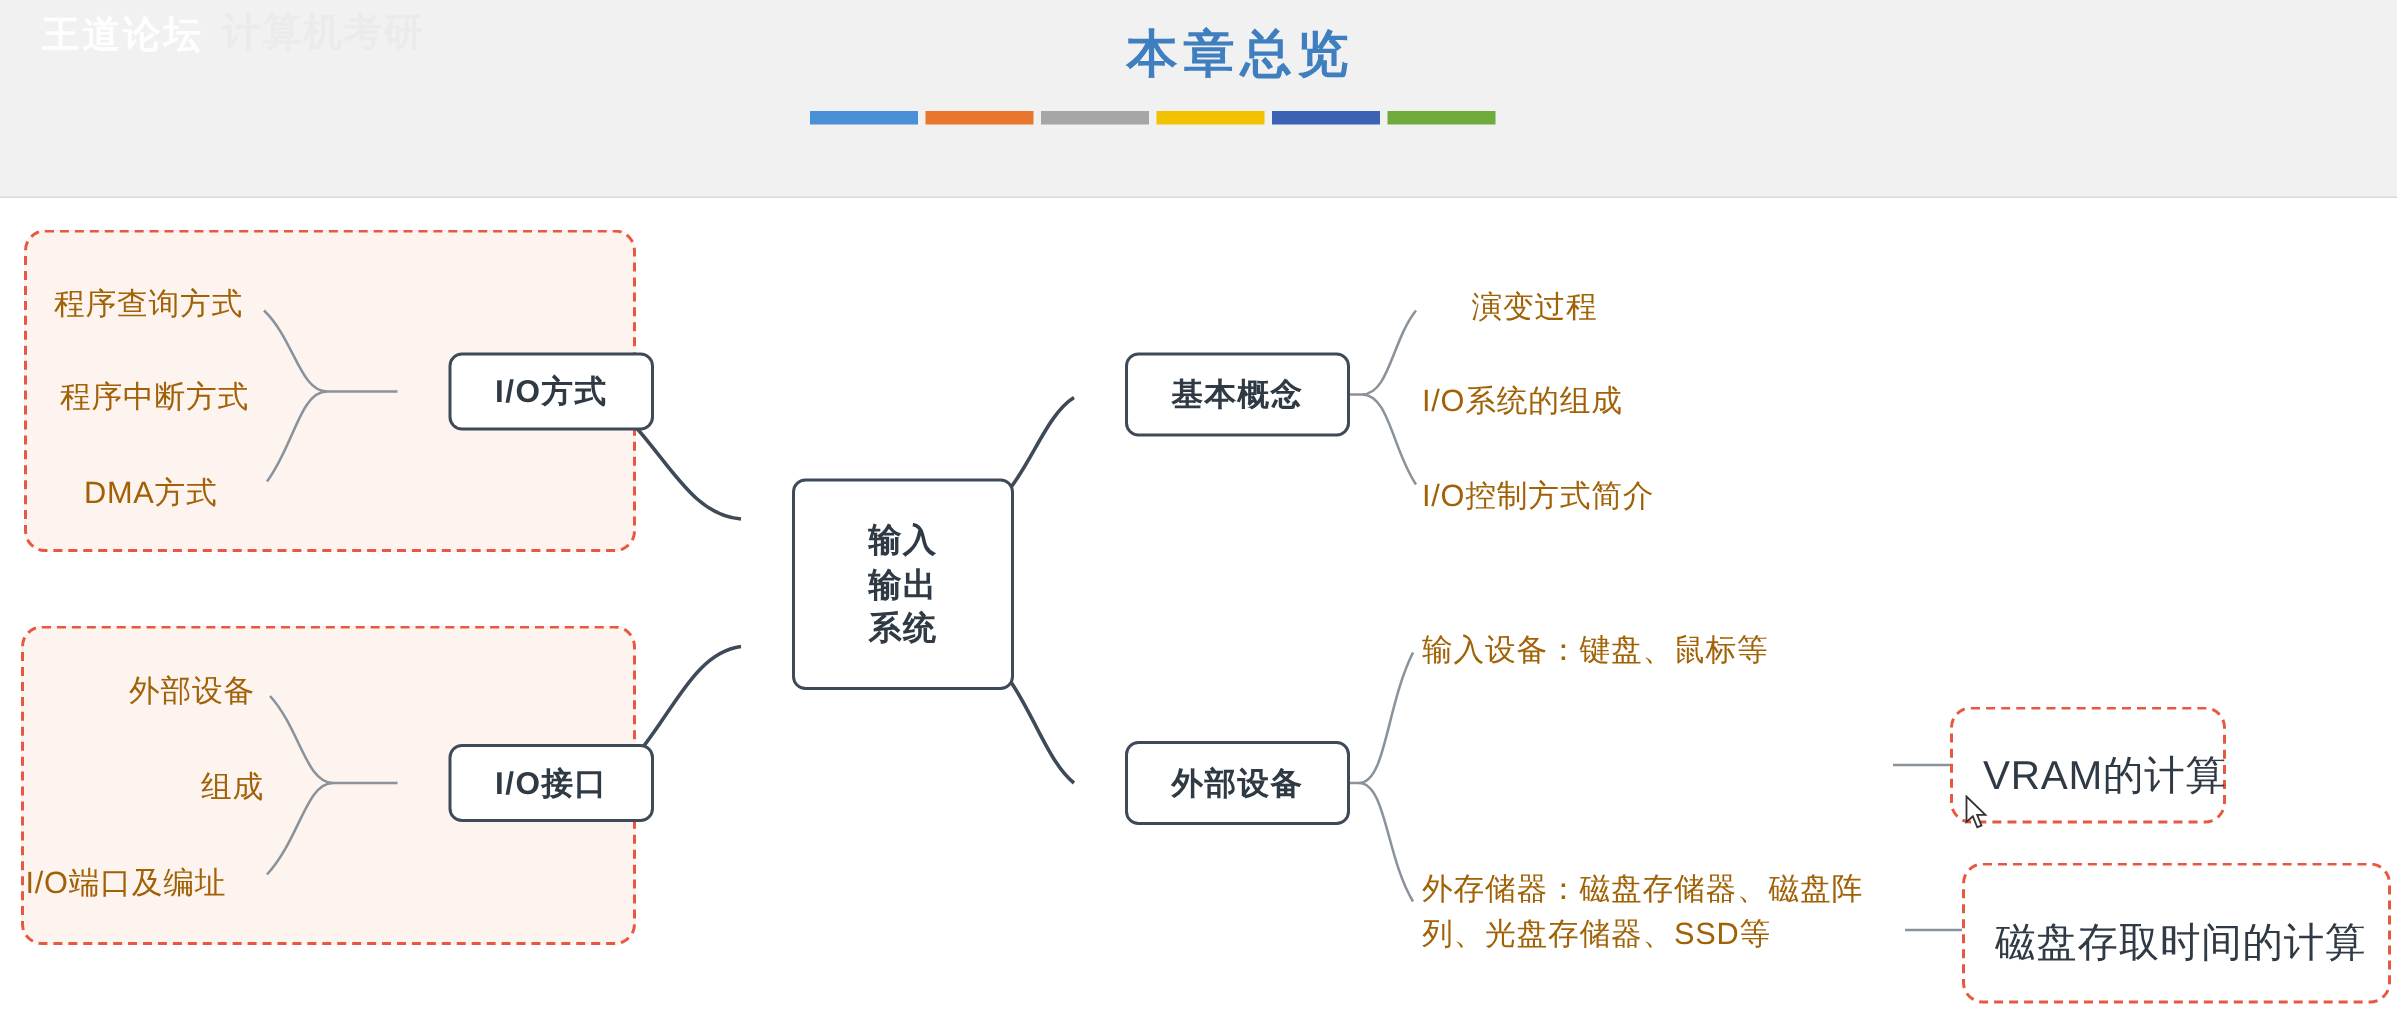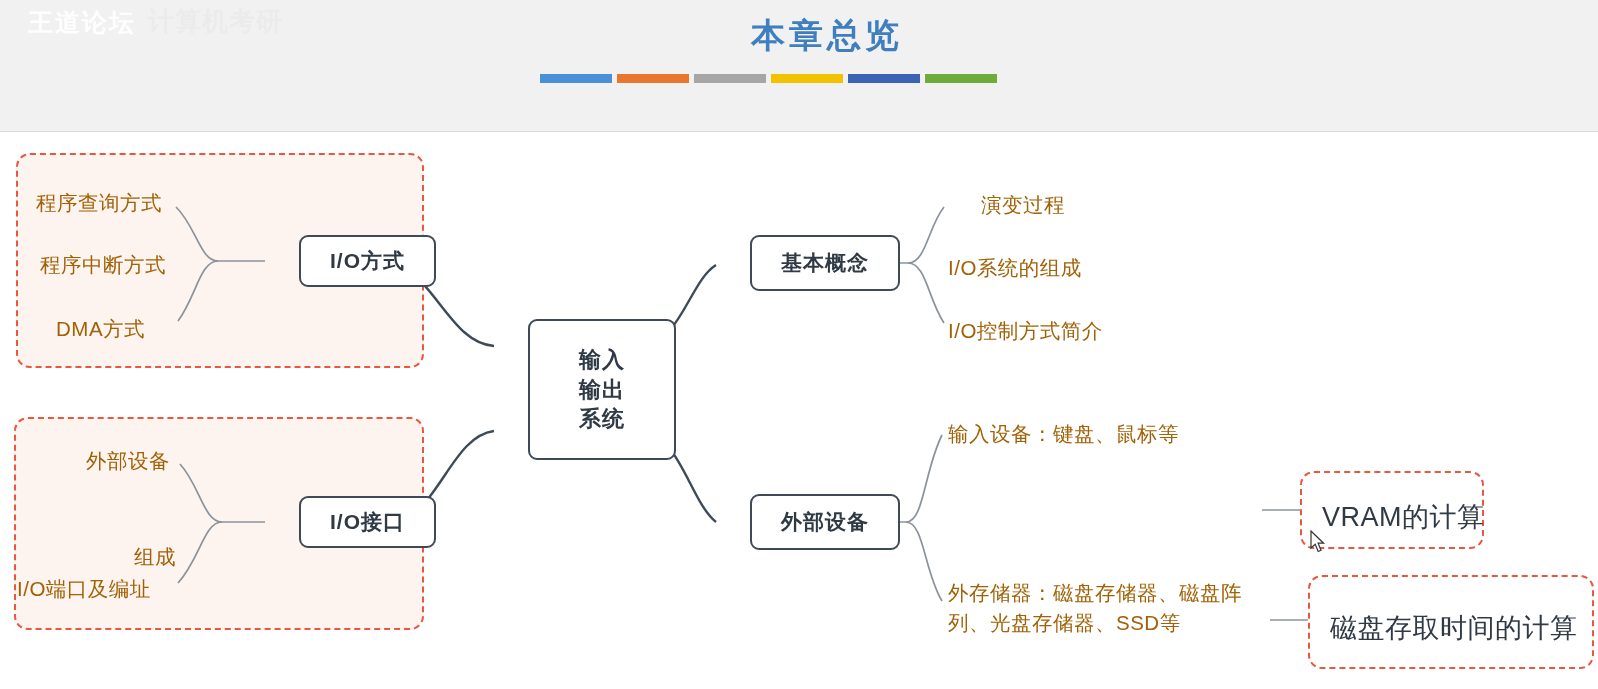--- a/index.html
+++ b/index.html
@@ -211,21 +211,21 @@
     <div class="node" id="node-io-method">I/O方式</div>
     <div class="node" id="node-io-iface">I/O接口</div>
     <div class="node" id="node-basic">基本概念</div>
     <div class="node" id="node-external">外部设备</div>
 
     <div class="leaf" style="left:36px; top:57px;">程序查询方式</div>
     <div class="leaf" style="left:40px; top:119px;">程序中断方式</div>
     <div class="leaf" style="left:56px; top:183px;">DMA方式</div>
 
     <div class="leaf" style="left:86px; top:315px;">外部设备</div>
-    <div class="leaf" style="left:134px; top:379px;margin-top:32px;">组成</div>
+    <div class="leaf" style="left:134px; top:379px;">组成</div>
     <div class="leaf" style="left:17px; top:443px;">I/O端口及编址</div>
 
     <div class="leaf" style="left:948px; top:59px;margin-left:33px;">演变过程</div>
     <div class="leaf" style="left:948px; top:122px;">I/O系统的组成</div>
     <div class="leaf" style="left:948px; top:185px;">I/O控制方式简介</div>
 
     <div class="leaf" style="left:948px; top:288px;">输入设备：键盘、鼠标等</div>
     <div class="leaf wrap" style="left:948px; top:447px; width:312px;">外存储器：磁盘存储器、磁盘阵列、光盘存储器、SSD等</div>
 
     <div class="dashed-label" style="left:1322px; top:368px;">VRAM的计算</div>

